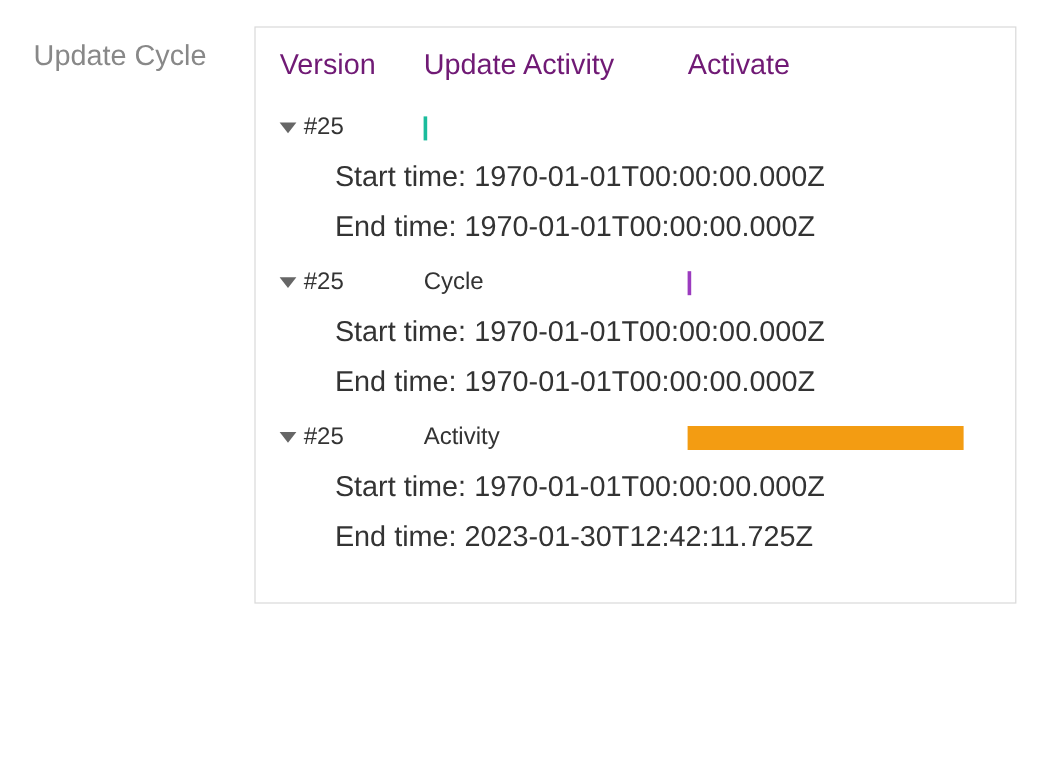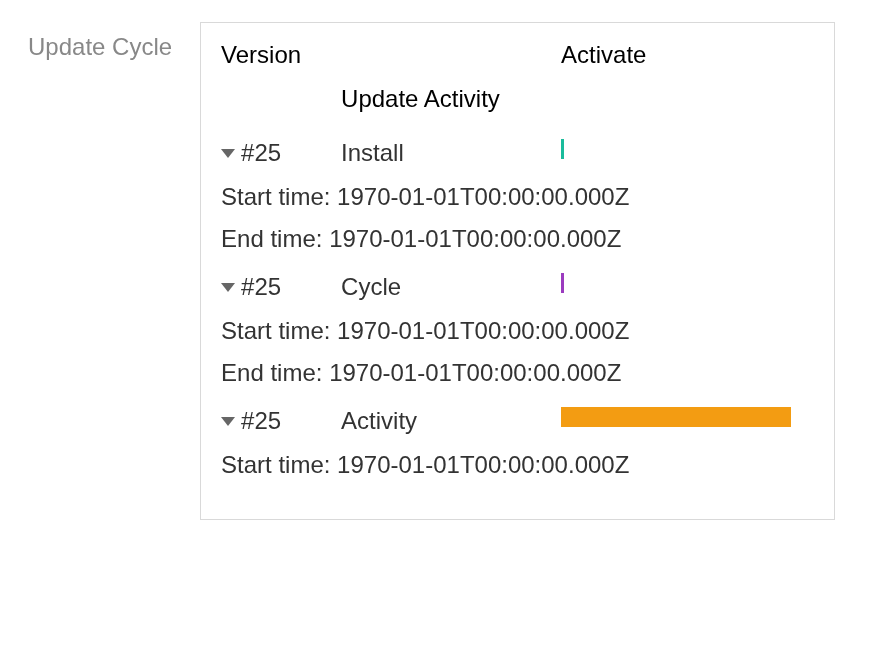--- a/index.html
+++ b/index.html
@@ -4,52 +4,52 @@
   <style>
     * { box-sizing: border-box; margin: 0; padding: 0; }
     body {
       font-family: -apple-system, BlinkMacSystemFont, "Segoe UI", Helvetica, Arial, sans-serif;
       background: #fff;
       padding: 22px 28px;
     }
     .container {
       display: flex;
       align-items: flex-start;
-      gap: 28px;
+      gap: 40px;
     }
     .label {
       color: #888;
       font-size: 24px;
       font-weight: 400;
       line-height: 1.55;
       padding-top: 6px;
     }
     .panel {
       border: 1px solid #d9d9d9;
       padding: 18px 20px 26px 20px;
       min-width: 635px;
       background: #fff;
     }
     .header-row {
       display: flex;
-      color: #000000;
+      color: #701a75;
       font-size: 24px;
       margin-bottom: 20px;
     }
     .col-version { width: 120px; }
-    .col-activity { width: 220px; margin-top: 44px; }
+    .col-activity { width: 220px; }
     .col-timeline { flex: 1; }
 
     .entry { margin-bottom: 6px; }
 
     .entry-row {
       display: flex;
-      align-items: flex-start;
+      align-items: center;
       color: #333;
-      font-size: 24px;
+      font-size: 20px;
       padding: 6px 0 10px 0;
     }
     .version-cell {
       width: 120px;
       display: flex;
       align-items: center;
       gap: 6px;
     }
     .caret {
       width: 0;
@@ -70,20 +70,21 @@
     }
     .bar {
       position: absolute;
       top: 0;
       height: 20px;
     }
 
     .detail-line {
       font-size: 24px;
       color: #333;
+      margin-left: 46px;
       padding: 6px 0 8px 0;
     }
     .detail-line span { color: #333; }
   </style>
 </head>
 <body>
 
 <div class="container">
   <div class="label">Update Cycle</div>
 
@@ -93,21 +94,20 @@
       <div class="col-activity">Update Activity</div>
       <div class="col-timeline">Activate</div>
     </div>
 
     <div class="entry">
       <div class="entry-row">
         <div class="version-cell">
           <div class="caret"></div>
           <span>#25</span>
         </div>
-        <div class="activity-cell">Install</div>
         <div class="timeline-cell">
           <div class="bar" style="left:0px;width:3px;background:#1abc9c;"></div>
         </div>
       </div>
       <div class="detail-line">
         <span>Start time: </span><span>1970-01-01T00:00:00.000Z</span>
       </div>
       <div class="detail-line">
         <span>End time: </span><span>1970-01-01T00:00:00.000Z</span>
       </div>
@@ -139,16 +139,19 @@
           <span>#25</span>
         </div>
         <div class="activity-cell">Activity</div>
         <div class="timeline-cell">
           <div class="bar" style="left:0px;width:230px;background:#f39c12;"></div>
         </div>
       </div>
       <div class="detail-line">
         <span>Start time: </span><span>1970-01-01T00:00:00.000Z</span>
       </div>
+      <div class="detail-line">
+        <span>End time: </span><span>2023-01-30T12:42:11.725Z</span>
+      </div>
     </div>
 
   </div>
 </div>
 
 </body></html>

